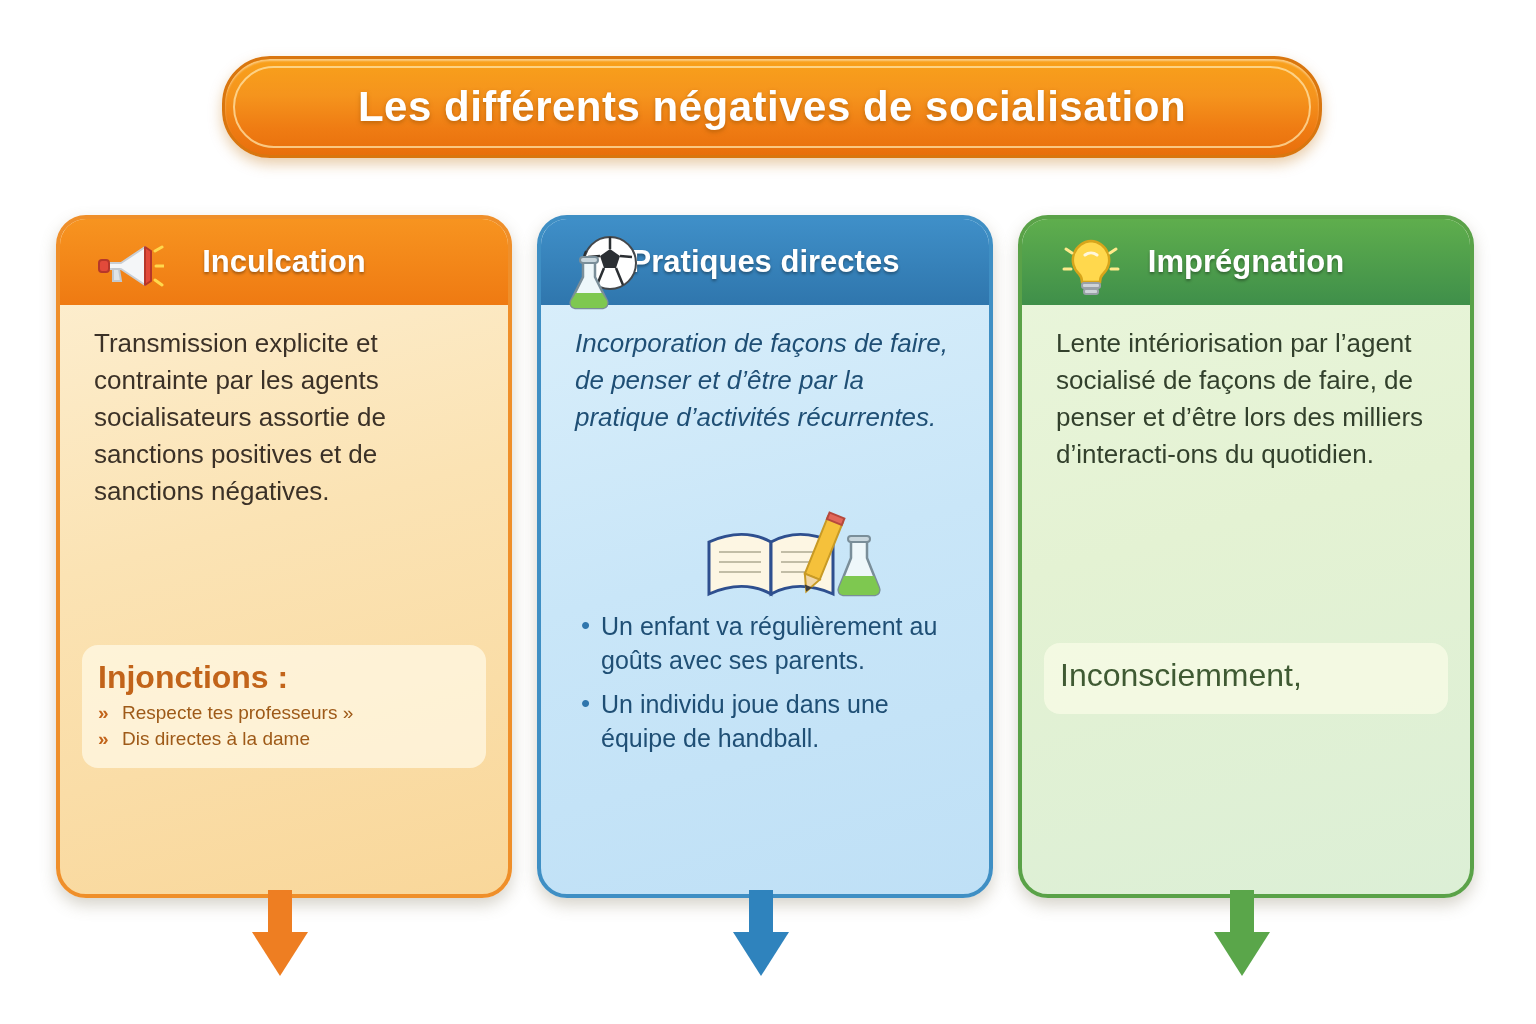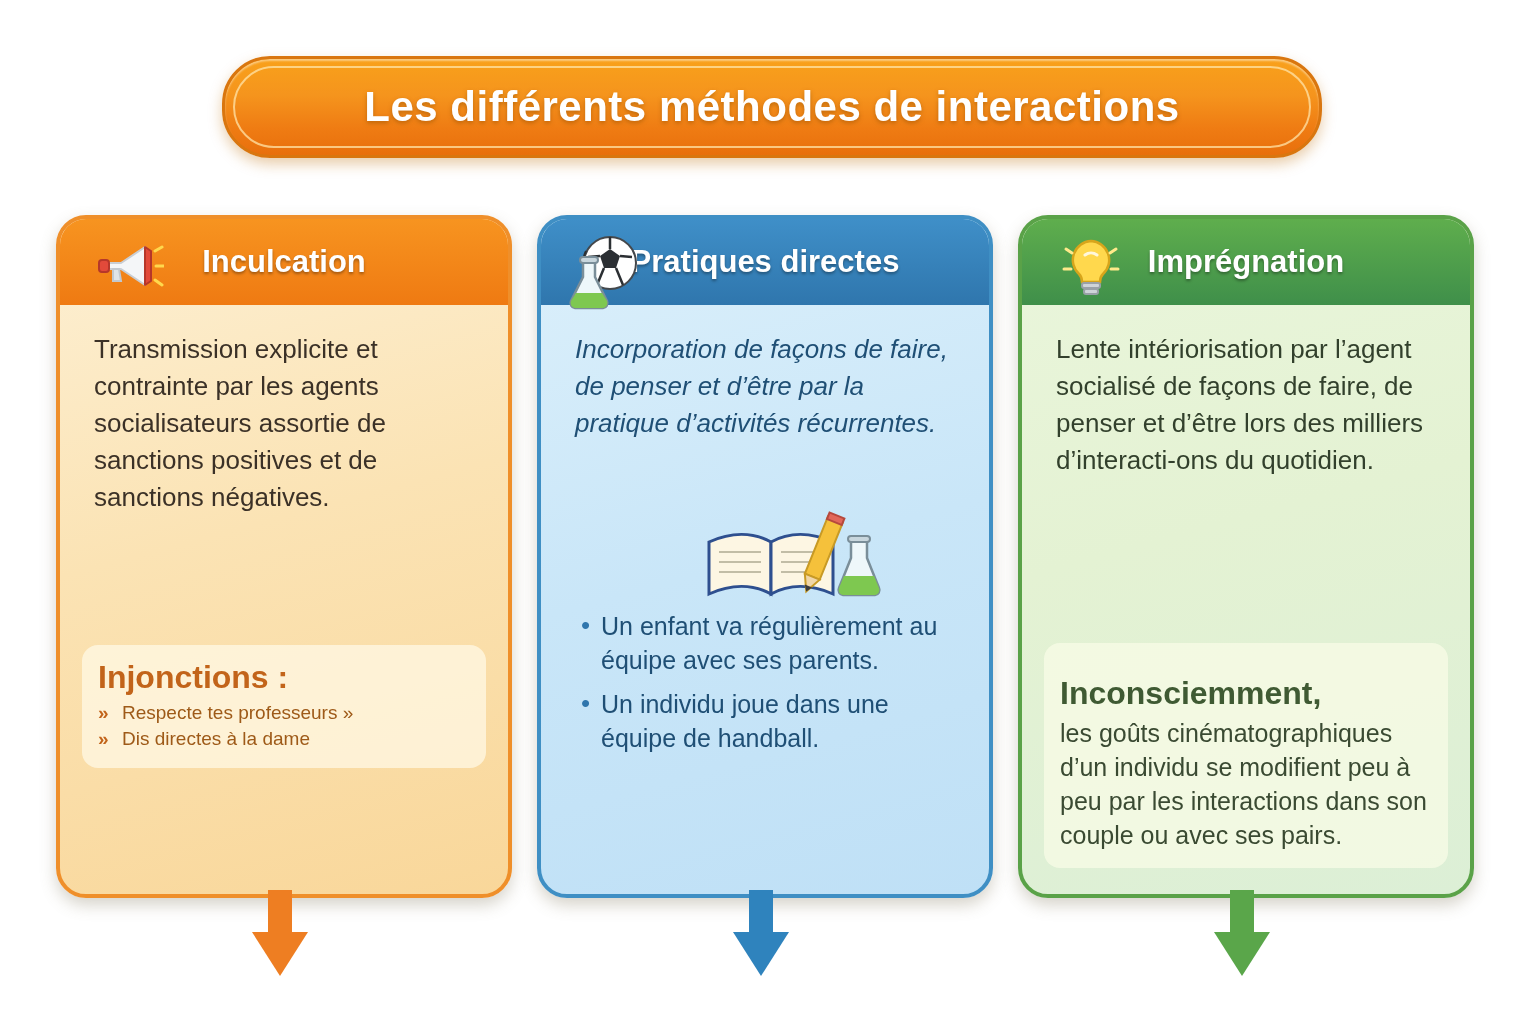--- a/index.html
+++ b/index.html
@@ -71,21 +71,21 @@
     white-space: nowrap;
   }
   .card-header .header-icon {
     position: absolute;
     left: 34px;
     top: 14px;
     width: 70px;
     height: 70px;
   }
   .card-body {
-    padding: 26px 34px 20px 34px;
+    padding: 20px 34px 20px 34px;
     position: relative;
     height: calc(100% - 86px);
     box-sizing: border-box;
   }
   .body-text {
     font-size: 26px;
     line-height: 1.42;
     margin: 0;
   }
   .example-box {
@@ -183,21 +183,21 @@
   }
   #card-impregnation .card-header {
     background: linear-gradient(180deg, #5fae4d 0%, #3f8f4a 100%);
     align-items: center;
   }
   #card-impregnation .body-text { color: #32402c; }
   #card-impregnation .example-box {
     top: 338px;
     background: rgba(249,252,232,0.72);
   }
-  #card-impregnation .example-title { color: #3f5a33; font-weight: bold; margin-top: 18px; }
+  #card-impregnation .example-title { color: #3f5a33; font-weight: normal; }
   #card-impregnation .example-line { color: #3a4a32; }
 
   
   .arrow {
     position: absolute;
     width: 56px;
     height: 84px;
     top: 890px;
   }
   .arrow .shaft {
@@ -233,21 +233,21 @@
     top: 205px;
     width: 190px;
     height: 105px;
   }
 </style>
 </head>
 <body>
 
 <div id="title-banner">
   <div class="inner-ring"></div>
-  <div id="title-text">Les différents méthodes de interactions</div>
+  <div id="title-text">Les différents négatives de socialisation</div>
 </div>
 
 <div class="card" id="card-inculcation">
   <div class="card-header">
     <span class="header-icon">
       <svg width="70" height="70" viewBox="0 0 70 70">
         <g transform="translate(3,8)">
           <path d="M6 22 L24 22 L48 6 L48 44 L24 28 L6 28 Z" fill="#f4f6f8" stroke="#c9ced4" stroke-width="2" stroke-linejoin="round"></path>
           <rect x="2" y="19" width="10" height="12" rx="3" fill="#e24a3a" stroke="#b6372a" stroke-width="2"></rect>
           <path d="M48 6 L48 44 L54 40 L54 10 Z" fill="#e24a3a" stroke="#b6372a" stroke-width="2" stroke-linejoin="round"></path>
@@ -317,21 +317,21 @@
         </g>
 
         <path d="M150 30 L150 48 L138 78 a5 5 0 0 0 4 7 L174 85 a5 5 0 0 0 4 -7 L166 48 L166 30 Z" fill="#eef7fa" stroke="#7a8e99" stroke-width="2.5"></path>
         <path d="M143 66 L173 66 L178 78 a5 5 0 0 1 -4 7 L142 85 a5 5 0 0 1 -4 -7 Z" fill="#7ec850"></path>
         <rect x="147" y="26" width="22" height="6" rx="3" fill="#c8d6dd" stroke="#7a8e99" stroke-width="2"></rect>
       </svg>
     </span>
 
     <div class="example-box">
       <ul class="bullets">
-        <li>Un enfant va régulièrement au équipe avec ses parents.</li>
+        <li>Un enfant va régulièrement au goûts avec ses parents.</li>
         <li>Un individu joue dans une équipe de handball.</li>
       </ul>
     </div>
   </div>
 </div>
 
 <div class="card" id="card-impregnation">
   <div class="card-header">
     <span class="header-icon">
       <svg width="70" height="70" viewBox="0 0 70 70">
@@ -346,21 +346,20 @@
           <line x1="62" y1="36" x2="55" y2="36"></line>
         </g>
       </svg>
     </span>
     <span class="header-title">Imprégnation</span>
   </div>
   <div class="card-body">
     <p class="body-text">Lente intériorisation par l’agent socialisé de façons de faire, de penser et d’être lors des milliers d’interacti-ons du quotidien.</p>
     <div class="example-box">
       <p class="example-title">Inconsciemment,</p>
-      <p class="example-line">les goûts cinématographiques d’un individu se modifient peu à peu par les interactions dans son couple ou avec ses pairs.</p>
     </div>
   </div>
 </div>
 
 <div class="arrow" id="arrow-inculcation">
   <div class="shaft"></div>
   <div class="head"></div>
 </div>
 <div class="arrow" id="arrow-pratiques">
   <div class="shaft"></div>

